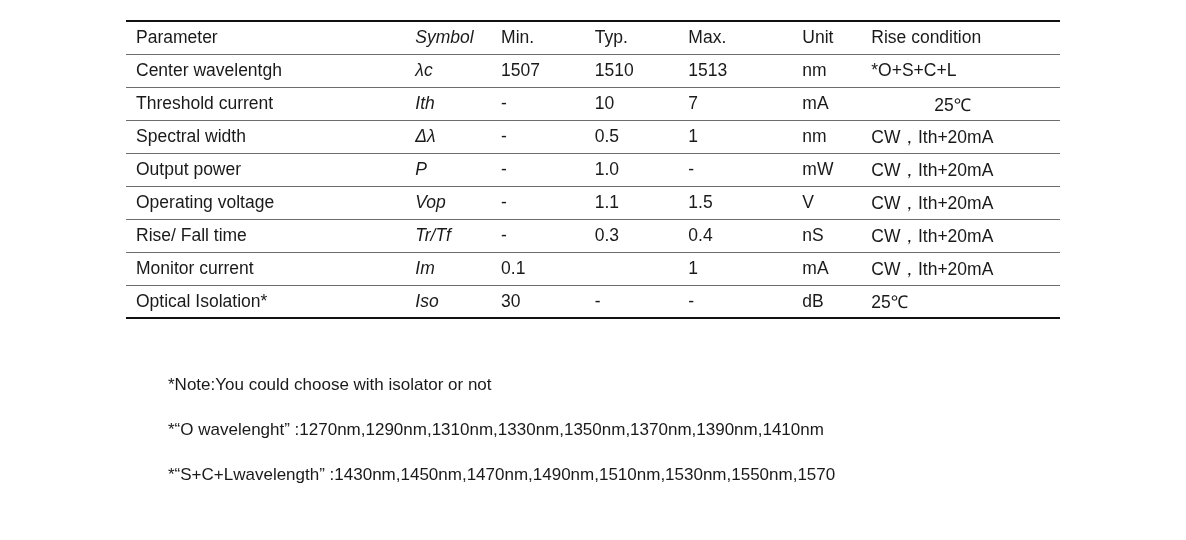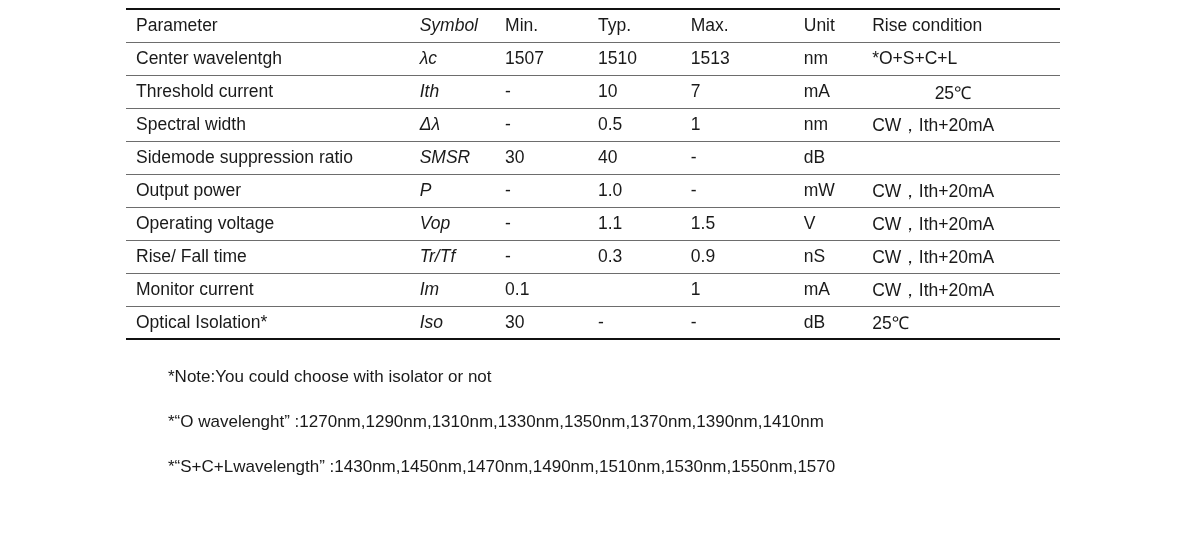--- a/index.html
+++ b/index.html
@@ -18,21 +18,21 @@
   .sheet {
     position: absolute;
     left: 0;
     top: 0;
     width: 1186px;
     height: 540px;
   }
   .spec-table {
     position: absolute;
     left: 126px;
-    top: 8px;
+    top: 20px;
     width: 934px;
     border-collapse: collapse;
     font-size: 17.5px;
   }
   .spec-table tr {
     height: 33px;
   }
   .spec-table th,
   .spec-table td {
     border-top: 1px solid #6d6d6d;
@@ -56,21 +56,21 @@
   .c-min    { width: 98px; }
   .c-typ    { width: 98px; }
   .c-max    { width: 120px; }
   .c-unit   { width: 72px; }
   .c-cond   { width: 168px; }
   .c-unit, .c-cond { text-align: left; }
 
   .notes {
     position: absolute;
     left: 126px;
-    top: 366px;
+    top: 374px;
     width: 1000px;
     font-size: 17px;
     line-height: 1.35;
   }
   .note {
     margin: 0 0 22px 0;
     padding-left: 42px;
     white-space: pre-wrap;
   }
   .note.wrap2 {
@@ -120,29 +120,20 @@
       <tr>
         <td class="c-param">Spectral width</td>
         <td class="c-symbol">Δλ</td>
         <td class="c-min">-</td>
         <td class="c-typ">0.5</td>
         <td class="c-max">1</td>
         <td class="c-unit">nm</td>
         <td class="c-cond">CW，Ith+20mA</td>
       </tr>
       <tr>
-        <td class="c-param">Sidemode suppression ratio</td>
-        <td class="c-symbol">SMSR</td>
-        <td class="c-min">30</td>
-        <td class="c-typ">40</td>
-        <td class="c-max">-</td>
-        <td class="c-unit">dB</td>
-        <td class="c-cond"></td>
-      </tr>
-      <tr>
         <td class="c-param">Output power</td>
         <td class="c-symbol">P</td>
         <td class="c-min">-</td>
         <td class="c-typ">1.0</td>
         <td class="c-max">-</td>
         <td class="c-unit">mW</td>
         <td class="c-cond">CW，Ith+20mA</td>
       </tr>
       <tr>
         <td class="c-param">Operating voltage</td>
@@ -151,21 +142,21 @@
         <td class="c-typ">1.1</td>
         <td class="c-max">1.5</td>
         <td class="c-unit">V</td>
         <td class="c-cond">CW，Ith+20mA</td>
       </tr>
       <tr>
         <td class="c-param">Rise/ Fall time</td>
         <td class="c-symbol">Tr/Tf</td>
         <td class="c-min">-</td>
         <td class="c-typ">0.3</td>
-        <td class="c-max">0.9</td>
+        <td class="c-max">0.4</td>
         <td class="c-unit">nS</td>
         <td class="c-cond">CW，Ith+20mA</td>
       </tr>
       <tr>
         <td class="c-param">Monitor current</td>
         <td class="c-symbol">Im</td>
         <td class="c-min">0.1</td>
         <td class="c-typ"></td>
         <td class="c-max">1</td>
         <td class="c-unit">mA</td>

